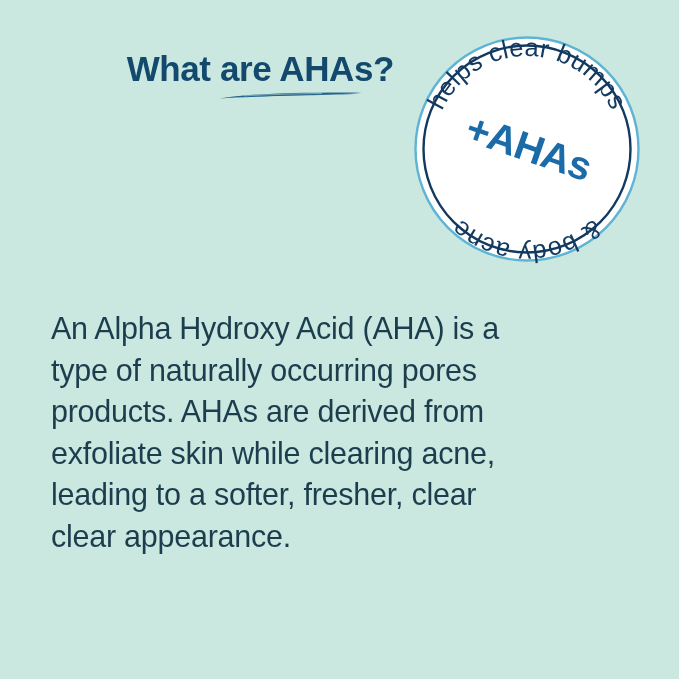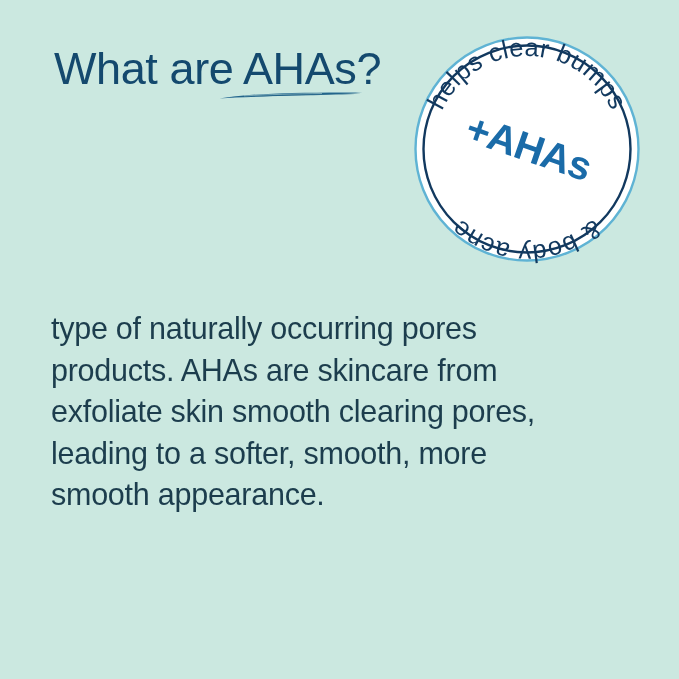--- a/index.html
+++ b/index.html
@@ -28,26 +28,27 @@
   #heading-block {
     position: absolute;
     left: 54px;
     top: 48px;
     width: 340px;
     height: 60px;
   }
   #page-title {
     margin: 0;
     font-family: "Liberation Sans", sans-serif;
-    font-size: 45px;
-    font-weight: normal;
+    font-size: 35px;
+    font-weight: bold;
     line-height: 42px;
     letter-spacing: -0.4px;
     color: #14496e;
     white-space: nowrap;
+    text-align: right;
   }
   #title-underline-icon {
     position: absolute;
     left: 164px;
     top: 40px;
     width: 146px;
     height: 14px;
     pointer-events: none;
   }
 
@@ -139,21 +140,22 @@
       <text class="badge-arc-text">
         <textPath href="#arc-bottom" startOffset="50%" text-anchor="middle">&amp; body acne</textPath>
       </text>
 
       <text id="badge-center-text" x="116" y="128" text-anchor="middle" transform="rotate(19 116 120)">+AHAs</text>
     </svg>
   </div>
 
   <div id="body-copy">
     <p>
+      <span class="line">An Alpha Hydroxy Acid (AHA) is a</span>
       <span class="line">type of naturally occurring pores</span>
-      <span class="line">products. AHAs are skincare from</span>
-      <span class="line">exfoliate skin smooth clearing pores,</span>
-      <span class="line">leading to a softer, smooth, more</span>
-      <span class="line">smooth appearance.</span>
+      <span class="line">products. AHAs are derived from</span>
+      <span class="line">exfoliate skin while clearing acne,</span>
+      <span class="line">leading to a softer, fresher, clear</span>
+      <span class="line">clear appearance.</span>
     </p>
   </div>
 
 </div>
 
 </body></html>

